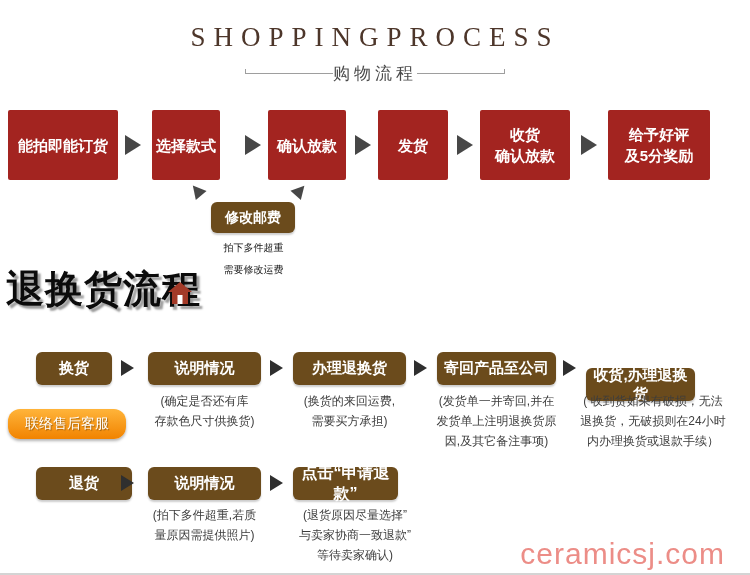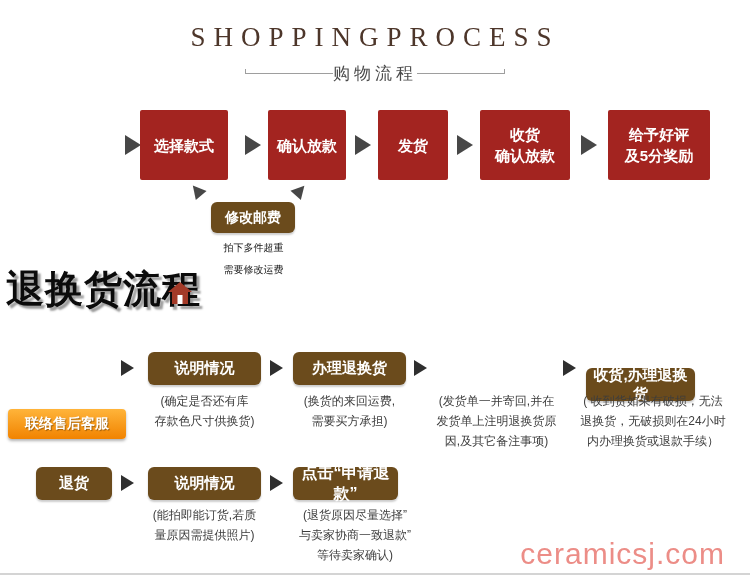--- a/index.html
+++ b/index.html
@@ -41,42 +41,43 @@
     text-align:center; white-space:pre-line; }
   .postage-note { position:absolute; font-size:10px; color:#161616; line-height:22px;
     text-align:center; white-space:pre-line; font-weight:500; }
 
   
   .big-title { position:absolute; left:6px; top:264px; font-size:38px; font-weight:900;
     color:#0b0b0b; letter-spacing:1px; text-shadow:3px 3px 2px #9b9b9b; }
   .house { position:absolute; left:168px; top:282px; }
 
   
-  .contact { position:absolute; left:8px; top:409px; width:118px; height:30px; border-radius:4px;
-    background:linear-gradient(#ffb43a, #f18300); color:#fff; font-weight:bold; font-size:14px;
+  .contact { position:absolute; left:8px; top:409px; width:118px; height:30px; border-radius:12px;
+    background:linear-gradient(#ffb43a, #f18300); color:#fff; font-weight:normal; font-size:14px;
     display:flex; align-items:center; justify-content:center;
     text-shadow:1px 1px 1px rgba(0,0,0,.35); box-shadow:0 2px 3px rgba(0,0,0,.3); }
 
   .watermark { position:absolute; right:25px; top:537px; font-size:30px; color:#ec8d87; letter-spacing:1px; }
   .bottom-line { position:absolute; left:0; bottom:0; width:100%; height:2px; background:#d4d4d4; }
 </style>
 </head>
 <body>
 
 <div class="canvas">
 
   <div class="title-en">SHOPPINGPROCESS</div>
   <div class="title-zh-row">
     <span class="hline l"></span>
     <span class="title-zh">购物流程</span>
     <span class="hline r"></span>
   </div>
 
+  <div class="rbox" style="left:8px; width:110px;">能拍即能订货</div>
   <div class="arrow top" style="left:125px;"></div>
-  <div class="rbox" style="left:140px; width:88px;">选择款式</div>
+  <div class="rbox" style="left:152px; width:68px;">选择款式</div>
   <div class="arrow top" style="left:245px;"></div>
   <div class="rbox" style="left:268px; width:78px;">确认放款</div>
   <div class="arrow top" style="left:355px;"></div>
   <div class="rbox" style="left:378px; width:70px;">发货</div>
   <div class="arrow top" style="left:457px;"></div>
   <div class="rbox" style="left:480px; width:90px;">收货
 确认放款</div>
   <div class="arrow top" style="left:581px;"></div>
   <div class="rbox" style="left:608px; width:102px;">给予好评
 及5分奖励</div>
@@ -90,46 +91,48 @@
   <div class="big-title">退换货流程</div>
   <span class="house">
     <svg width="24" height="22" viewBox="0 0 24 22">
       <polygon points="12,0 24,10 20,10 20,22 4,22 4,10 0,10" fill="#a33a28"></polygon>
       <rect x="9.5" y="13" width="5" height="9" fill="#ffffff"></rect>
     </svg>
   </span>
 
   <div class="contact">联络售后客服</div>
 
+  <div class="bbox" style="left:36px;  top:352px; width:76px;">换货</div>
   <div class="arrow sm" style="left:121px; top:360px;"></div>
   <div class="bbox" style="left:148px; top:352px; width:113px;">说明情况</div>
   <div class="arrow sm" style="left:270px; top:360px;"></div>
   <div class="bbox" style="left:293px; top:352px; width:113px;">办理退换货</div>
   <div class="arrow sm" style="left:414px; top:360px;"></div>
+  <div class="bbox" style="left:437px; top:352px; width:119px;">寄回产品至公司</div>
   <div class="arrow sm" style="left:563px; top:360px;"></div>
   <div class="bbox" style="left:586px; top:368px; width:109px;">收货,办理退换货</div>
 
   <div class="note" style="left:141px; top:391px; width:127px;">(确定是否还有库
 存款色尺寸供换货)</div>
   <div class="note" style="left:428px; top:391px; width:137px;">(发货单一并寄回,并在
 发货单上注明退换货原
 因,及其它备注事项)</div>
   <div class="note" style="left:286px; top:391px; width:127px;">(换货的来回运费,
 需要买方承担)</div>
   <div class="note" style="left:574px; top:391px; width:158px;">( 收到货如果有破损，无法
 退换货，无破损则在24小时
 内办理换货或退款手续）</div>
 
-  <div class="bbox" style="left:36px;  top:467px; width:76px;font-family:Liberation Mono, monospace;">退货</div>
+  <div class="bbox" style="left:36px;  top:467px; width:96px;font-family:Liberation Mono, monospace;">退货</div>
   <div class="arrow sm" style="left:121px; top:475px;"></div>
   <div class="bbox" style="left:148px; top:467px; width:113px;">说明情况</div>
   <div class="arrow sm" style="left:270px; top:475px;"></div>
   <div class="bbox" style="left:293px; top:467px; width:105px; font-size:16px;">点击“申请退款”</div>
 
-  <div class="note" style="left:141px; top:505px; width:127px;">(能拍即能订货,若质
+  <div class="note" style="left:141px; top:505px; width:127px;">(拍下多件超重,若质
 量原因需提供照片)</div>
   <div class="note" style="left:285px; top:505px; width:140px;">(退货原因尽量选择”
 与卖家协商一致退款”
 等待卖家确认)</div>
 
   <div class="watermark">ceramicsj.com</div>
   <div class="bottom-line"></div>
 
 </div>
 

